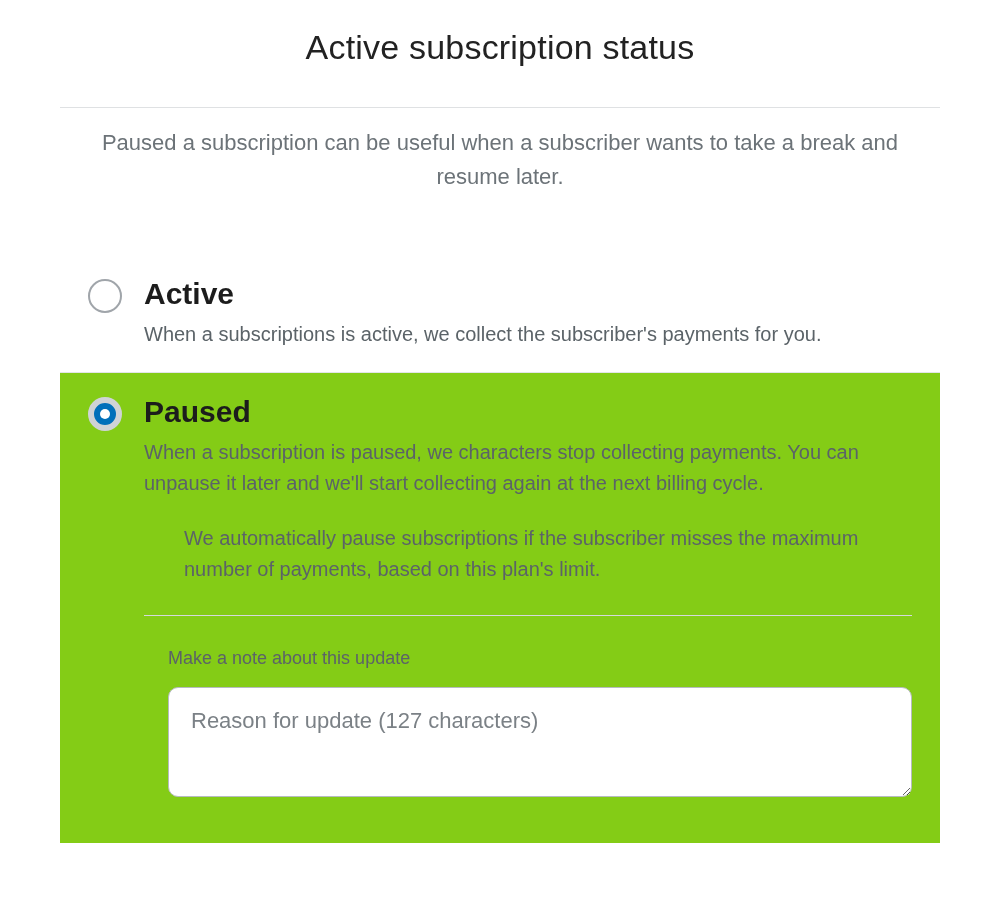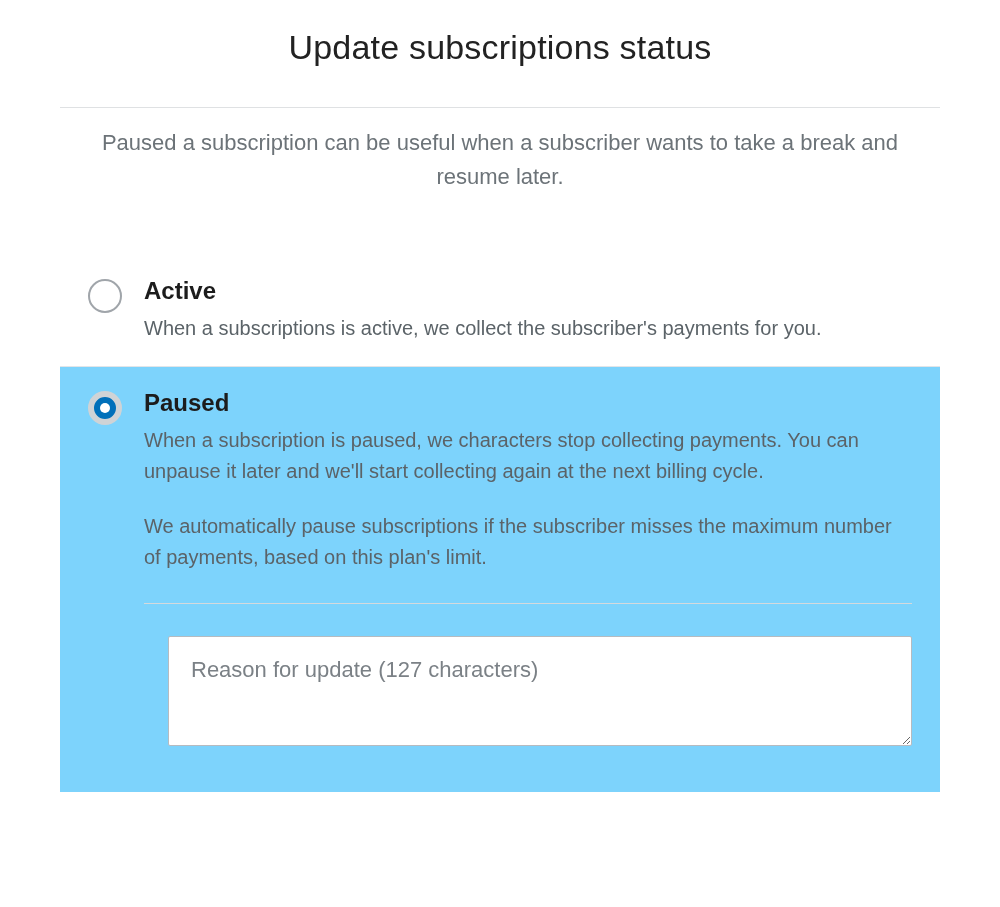--- a/index.html
+++ b/index.html
@@ -35,21 +35,21 @@
 
     .option-list { margin-top: 60px; }
 
     .option {
       display: flex;
       gap: 22px;
       padding: 22px 28px;
       border-top: 1px solid transparent;
     }
     .option + .option { border-top: 1px solid #e2e5e8; }
-    .option.selected { background: #7dd3fc; }
+    .option.selected { background: #84cc16; }
 
     .radio {
       width: 34px;
       height: 34px;
       border-radius: 50%;
       border: 2px solid #a0a5aa;
       flex-shrink: 0;
       margin-top: 2px;
       position: relative;
       background: #fff;
@@ -63,64 +63,64 @@
     .radio.checked::after { content: ""; position: absolute; border-radius: 50%; }
     .radio.checked::after {
       width: 10px; height: 10px;
       background: #ffffff;
       top: 50%; left: 50%;
       transform: translate(-50%, -50%);
     }
 
     .option-body { flex: 1; }
     .option-title {
-      font-size: 24px;
+      font-size: 30px;
       font-weight: 600;
       color: #1c1c1c;
       margin-bottom: 8px;
     }
     .option-desc {
       font-size: 20px;
       line-height: 1.55;
       color: #5b6368;
     }
-    .option-desc p + p { margin-top: 24px; }
+    .option-desc p + p { margin-top: 24px; margin-left: 40px; }
 
     .inner-divider {
       border: none;
       border-top: 1px solid #d5d9dc;
       margin: 30px 0 0 0;
     }
 
     .note-block { padding: 32px 0 20px 24px; }
     .note-label {
       font-size: 18px;
       color: #5b6368;
       margin-bottom: 18px;
     }
     .note-textarea {
       width: 100%;
       min-height: 110px;
       resize: vertical;
       border: 1px solid #b6bbc0;
-      border-radius: 2px;
+      border-radius: 10px;
       padding: 20px 22px;
       font-size: 22px;
       font-family: inherit;
       color: #444;
       background: #fff;
     }
     .note-textarea::placeholder { color: #7b8186; }
   </style>
 </head>
 <body>
 
 <div class="container">
 
-  <h1 class="dialog-title">Update subscriptions status</h1>
+  <h1 class="dialog-title">Active subscription status</h1>
 
   <hr class="divider">
 
   <p class="intro-text">Paused a subscription can be useful when a subscriber wants to take a break and resume later.</p>
 
   <div class="option-list">
 
     <div class="option">
       <span class="radio"></span>
       <div class="option-body">
@@ -136,19 +136,20 @@
       <div class="option-body">
         <div class="option-title">Paused</div>
         <div class="option-desc">
           <p>When a subscription is paused, we characters stop collecting payments. You can unpause it later and we'll start collecting again at the next billing cycle.</p>
           <p>We automatically pause subscriptions if the subscriber misses the maximum number of payments, based on this plan's limit.</p>
         </div>
 
         <hr class="inner-divider">
 
         <div class="note-block">
+          <div class="note-label">Make a note about this update</div>
           <textarea class="note-textarea" placeholder="Reason for update (127 characters)" style=""></textarea>
         </div>
       </div>
     </div>
 
   </div>
 </div>
 
 </body></html>

